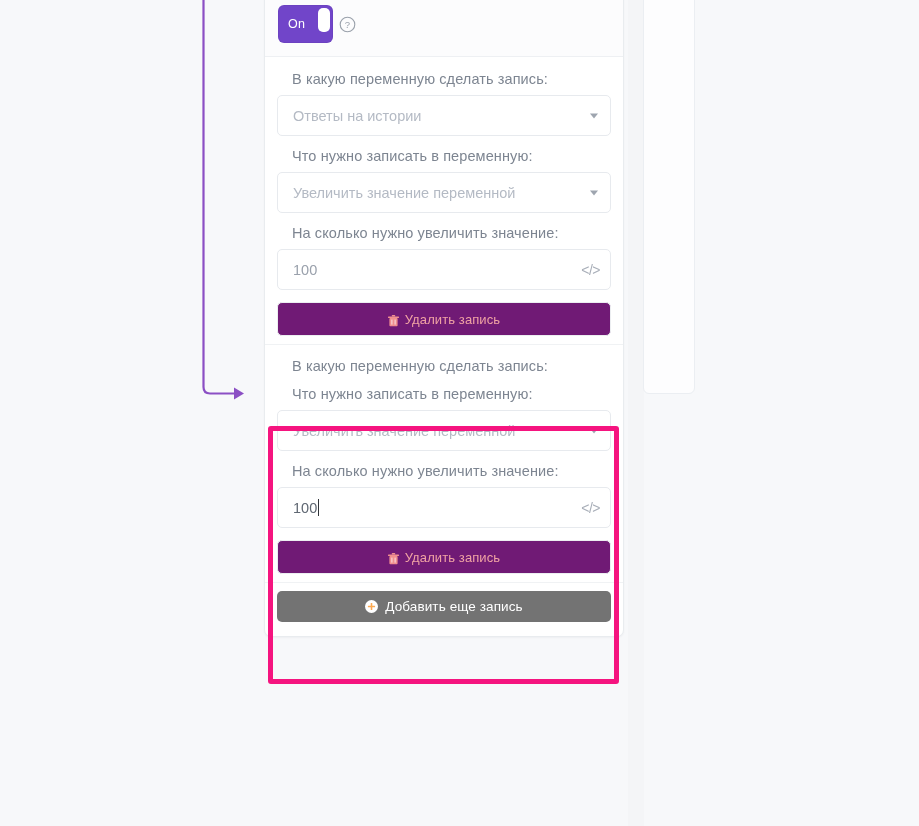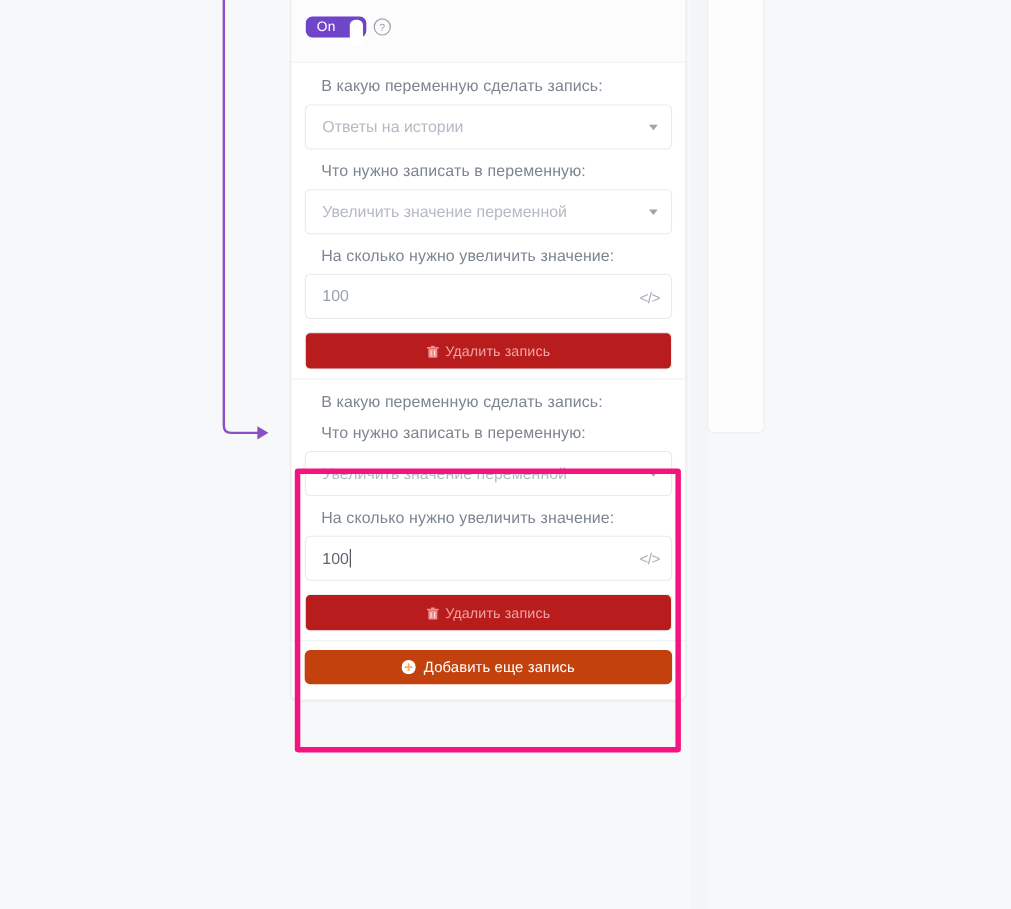--- a/index.html
+++ b/index.html
@@ -69,21 +69,21 @@
     align-items: center;
     height: 65px;
     padding: 0 14px 0 13px;
     border-bottom: 1px solid #eef0f3;
     background: #fcfcfd;
     box-sizing: border-box;
   }
   .toggle {
     position: relative;
     width: 55px;
-    height: 19px;
+    height: 38px;
     border-radius: 6px;
     background: #7145c9;
     display: flex;
     align-items: center;
     flex: 0 0 auto;
     cursor: pointer;
     box-shadow: inset 0 0 0 1px rgba(0,0,0,.04);
   }
   .toggle-label {
     color: #ffffff;
@@ -208,21 +208,21 @@
     font-family: "Liberation Sans", sans-serif;
     letter-spacing: -.5px;
     cursor: pointer;
   }
 
   
   .delete-btn {
     height: 32px;
     border: 1px solid #eceef1;
     border-radius: 5px;
-    background: #b91c1c;
+    background: #701a75;
     display: flex;
     align-items: center;
     justify-content: center;
     gap: 6px;
     cursor: pointer;
     margin-top: 2px;
   }
   .delete-btn-text {
     font-size: 13px;
     color: #f0a3a3;
@@ -258,21 +258,21 @@
     content: "";
     position: absolute;
     left: 0;
     right: 0;
     top: 0;
     height: 1px;
     background: #f0f2f4;
   }
   .add-btn {
     height: 31px;
-    background: #c2410c;
+    background: #737373;
     border-radius: 5px;
     display: flex;
     align-items: center;
     justify-content: center;
     gap: 7px;
     cursor: pointer;
   }
   .add-btn-text {
     font-size: 13.5px;
     color: #ffffff;

